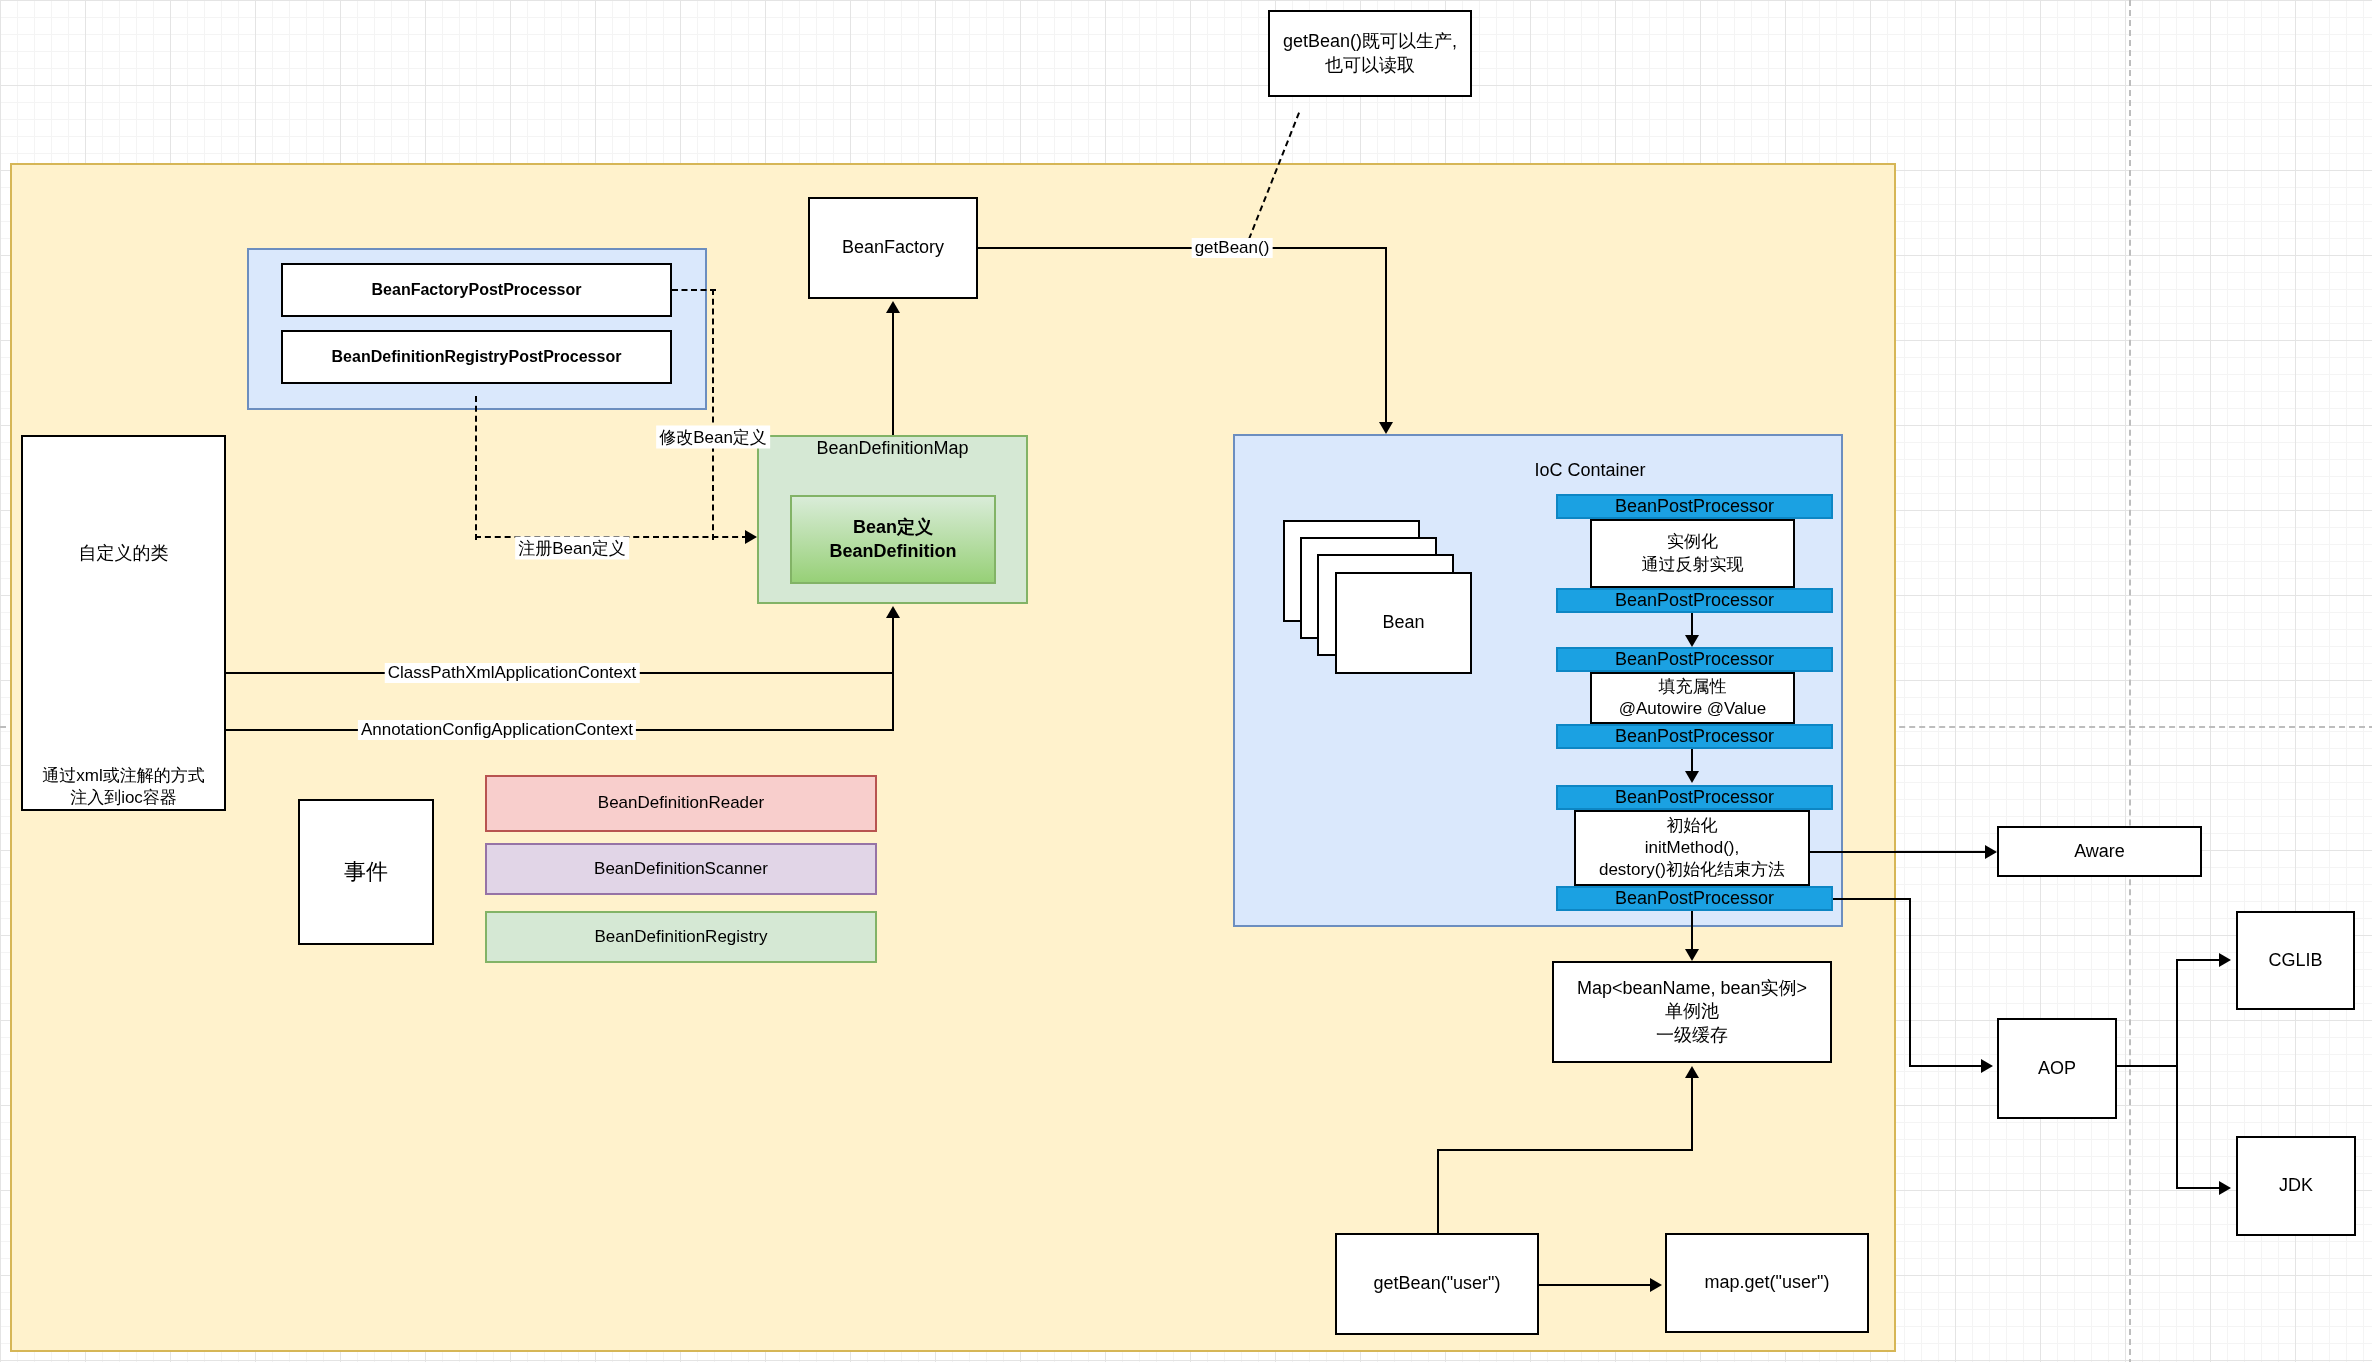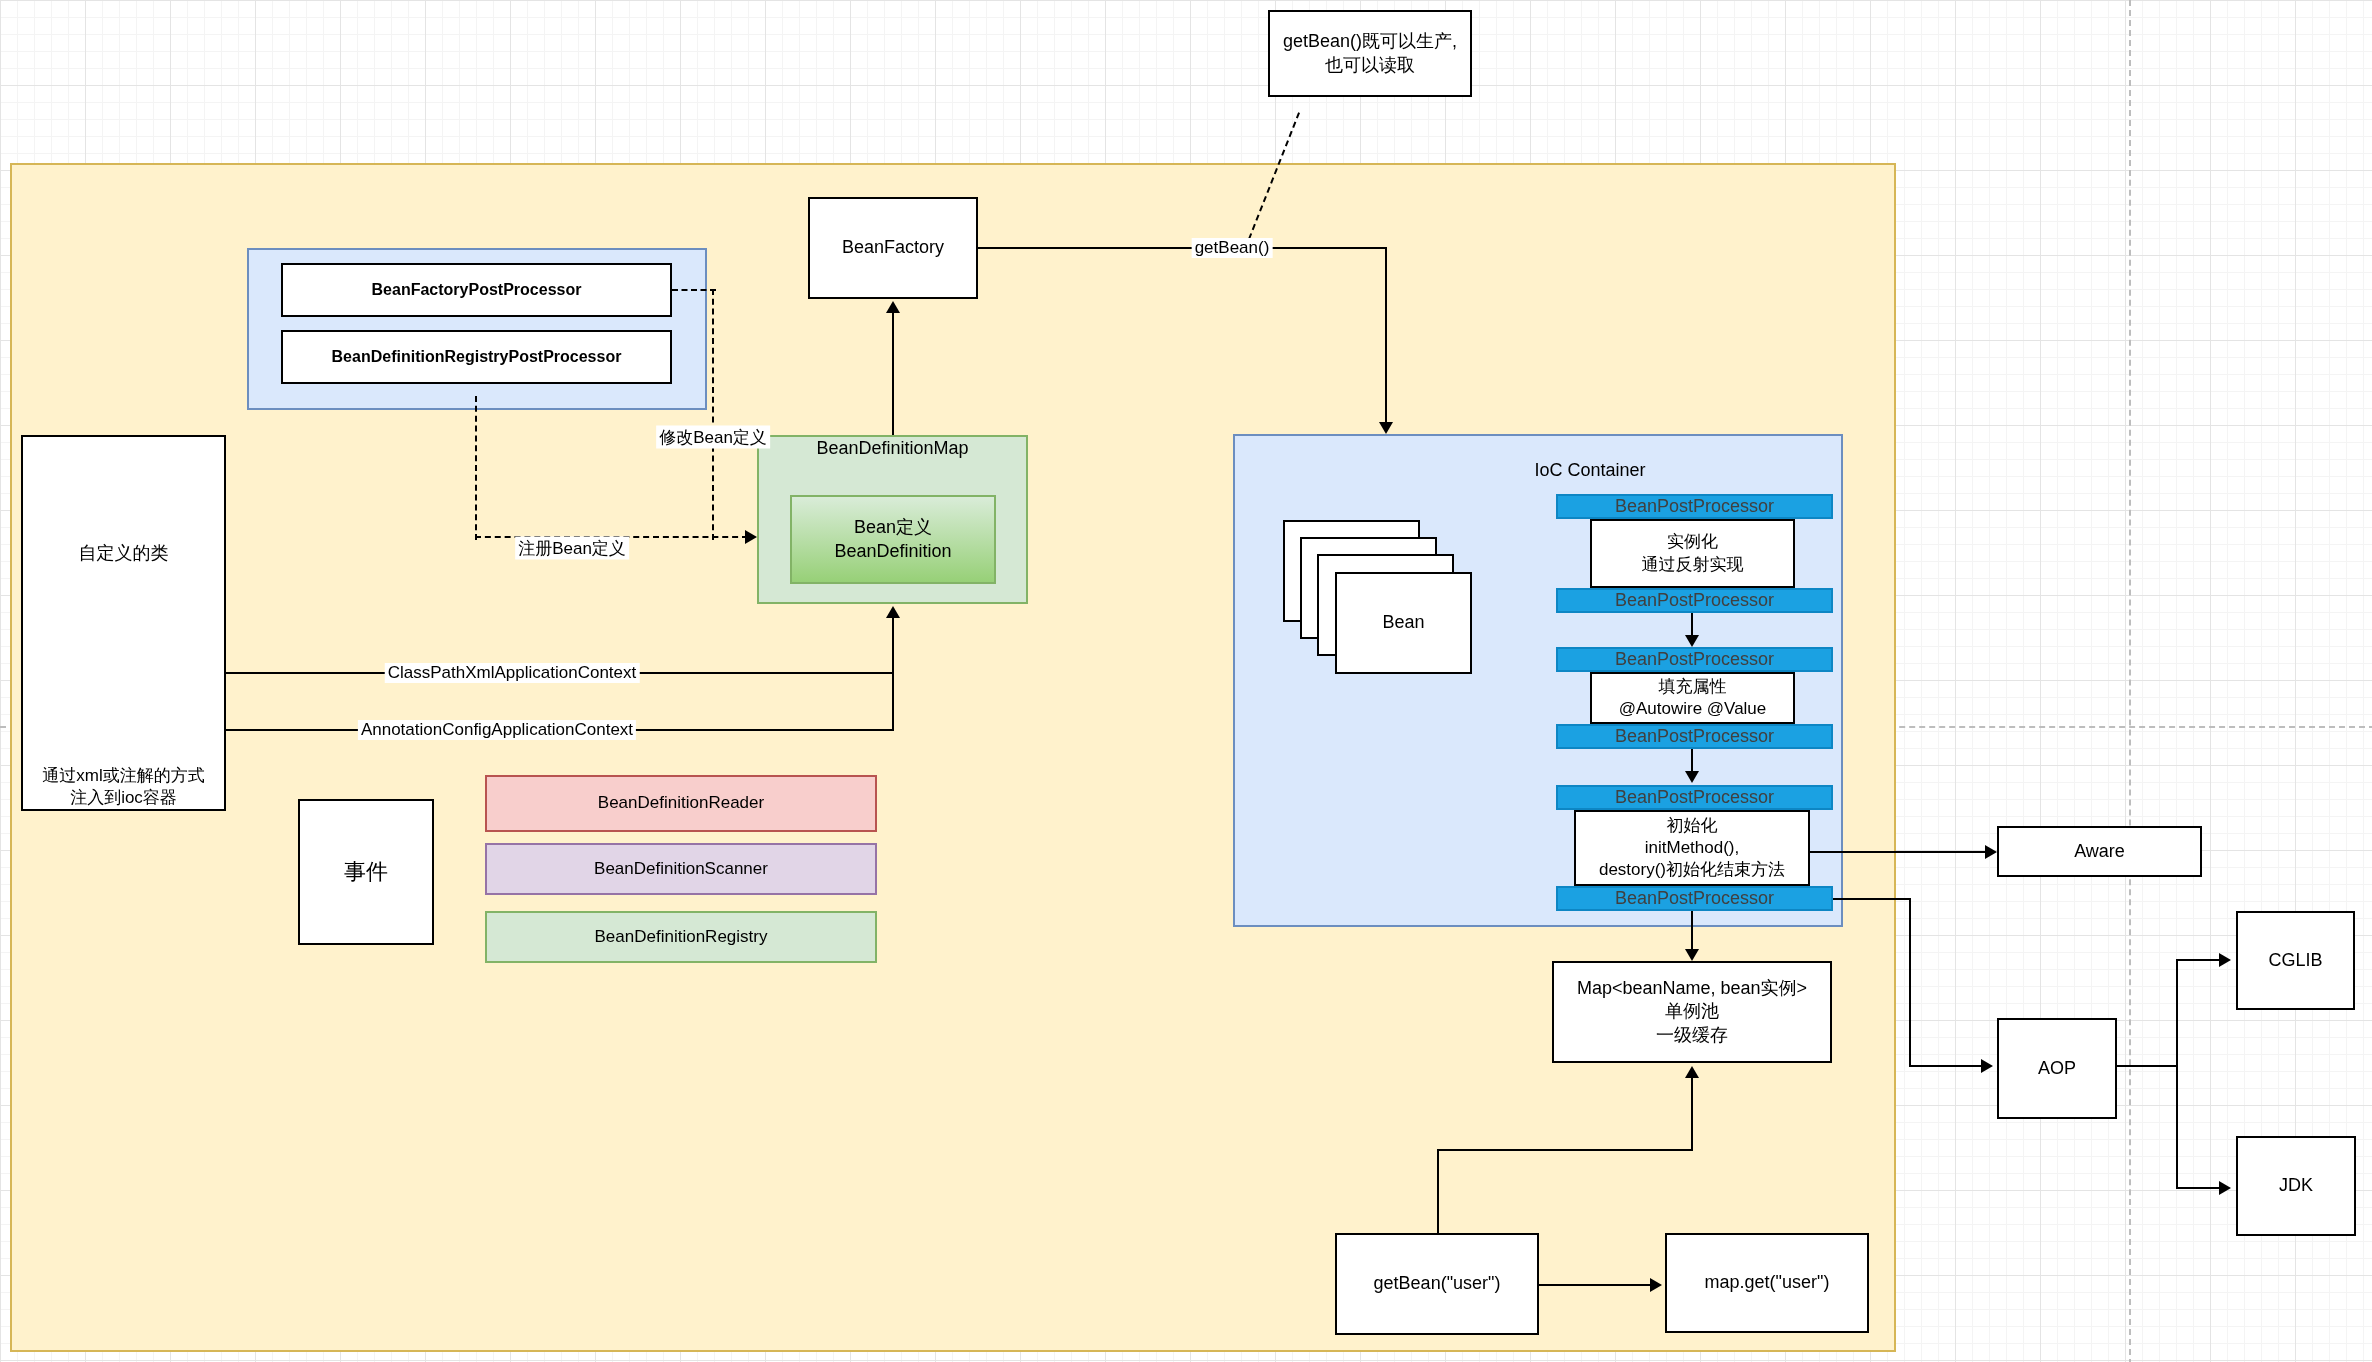--- a/index.html
+++ b/index.html
@@ -12,21 +12,21 @@
     background-size:85px 85px,85px 85px,17px 17px,17px 17px;}
   .box{position:absolute;box-sizing:border-box;display:flex;flex-direction:column;align-items:center;justify-content:center;
     text-align:center;font-size:17px;color:#000;line-height:1.3;}
   .white{background:#fff;border:2px solid #000;}
   .yellow{background:#FFF2CC;border:2px solid #D6B656;}
   .bluec{background:#DAE8FC;border:2px solid #6C8EBF;}
   .greenc{background:#D5E8D4;border:2px solid #82B366;}
   .pinkc{background:#F8CECC;border:2px solid #B85450;}
   .purplec{background:#E1D5E7;border:2px solid #9673A6;}
   .greeng{background:linear-gradient(180deg,#d9ecd8 0%,#97d077 100%);border:2px solid #82B366;}
-  .bar{position:absolute;box-sizing:border-box;background:#1BA1E2;border:2px solid #0d86c4;color:#404040;
+  .bar{position:absolute;box-sizing:border-box;background:#1BA1E2;border:2px solid #0d86c4;color:#000000;
     display:flex;align-items:center;justify-content:center;font-size:18px;}
   .hl{position:absolute;height:0;border-top:2px solid #000;}
   .vl{position:absolute;width:0;border-left:2px solid #000;}
   .dash{border-top-style:dashed;border-left-style:dashed;}
   .pbreak{position:absolute;border-color:#bdbdbd;}
   .arrow{position:absolute;width:0;height:0;}
   .a-down{border-left:7px solid transparent;border-right:7px solid transparent;border-top:12px solid #000;}
   .a-up{border-left:7px solid transparent;border-right:7px solid transparent;border-bottom:12px solid #000;}
   .a-right{border-top:7px solid transparent;border-bottom:7px solid transparent;border-left:12px solid #000;}
   .elabel{position:absolute;transform:translate(-50%,-50%);background:#fff;padding:0 3px;font-size:17px;white-space:nowrap;z-index:5;}
@@ -71,21 +71,21 @@
   </div>
 
   <div class="hl" style="left:978px;top:247px;width:408px;"></div>
   <div class="vl" style="left:1385px;top:247px;height:178px;"></div>
   <div class="arrow a-down" style="left:1379px;top:422px;"></div>
   <div class="elabel" style="left:1232px;top:248px;">getBean()</div>
 
   <div class="box greenc" style="left:757px;top:435px;width:271px;height:169px;justify-content:flex-start;">
     <div style="margin-top:0;font-size:18px;">BeanDefinitionMap</div>
   </div>
-  <div class="box greeng" style="left:790px;top:495px;width:206px;height:89px;font-size:18px;">
+  <div class="box greeng" style="left:790px;top:495px;width:206px;height:89px;font-size:18px;font-weight:bold;">
     <div>Bean定义</div>
     <div>BeanDefinition</div>
   </div>
 
   <div class="vl" style="left:892px;top:306px;height:129px;"></div>
   <div class="arrow a-up" style="left:886px;top:301px;"></div>
 
   <div class="box white" style="left:21px;top:435px;width:205px;height:376px;justify-content:space-between;">
     <div style="margin-top:105px;font-size:18px;">自定义的类</div>
     <div style="margin-top:190px;">

